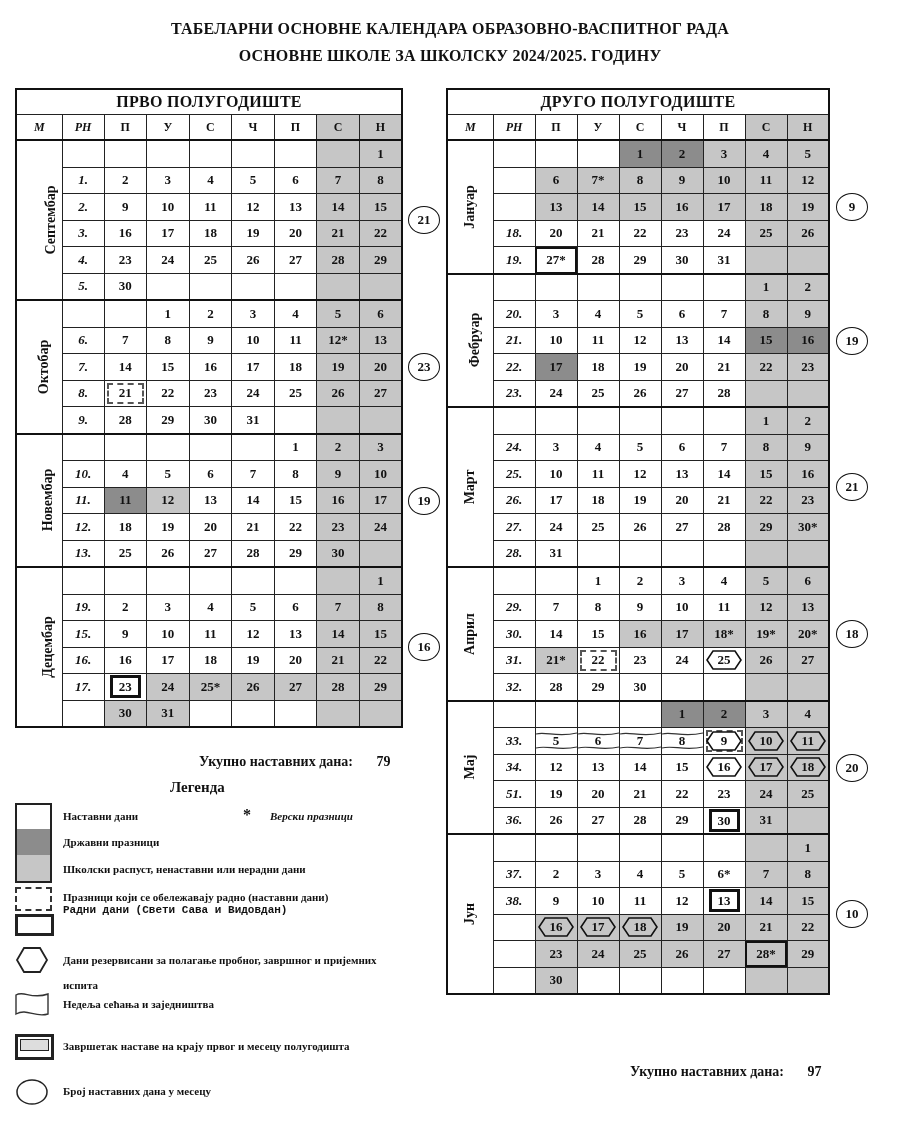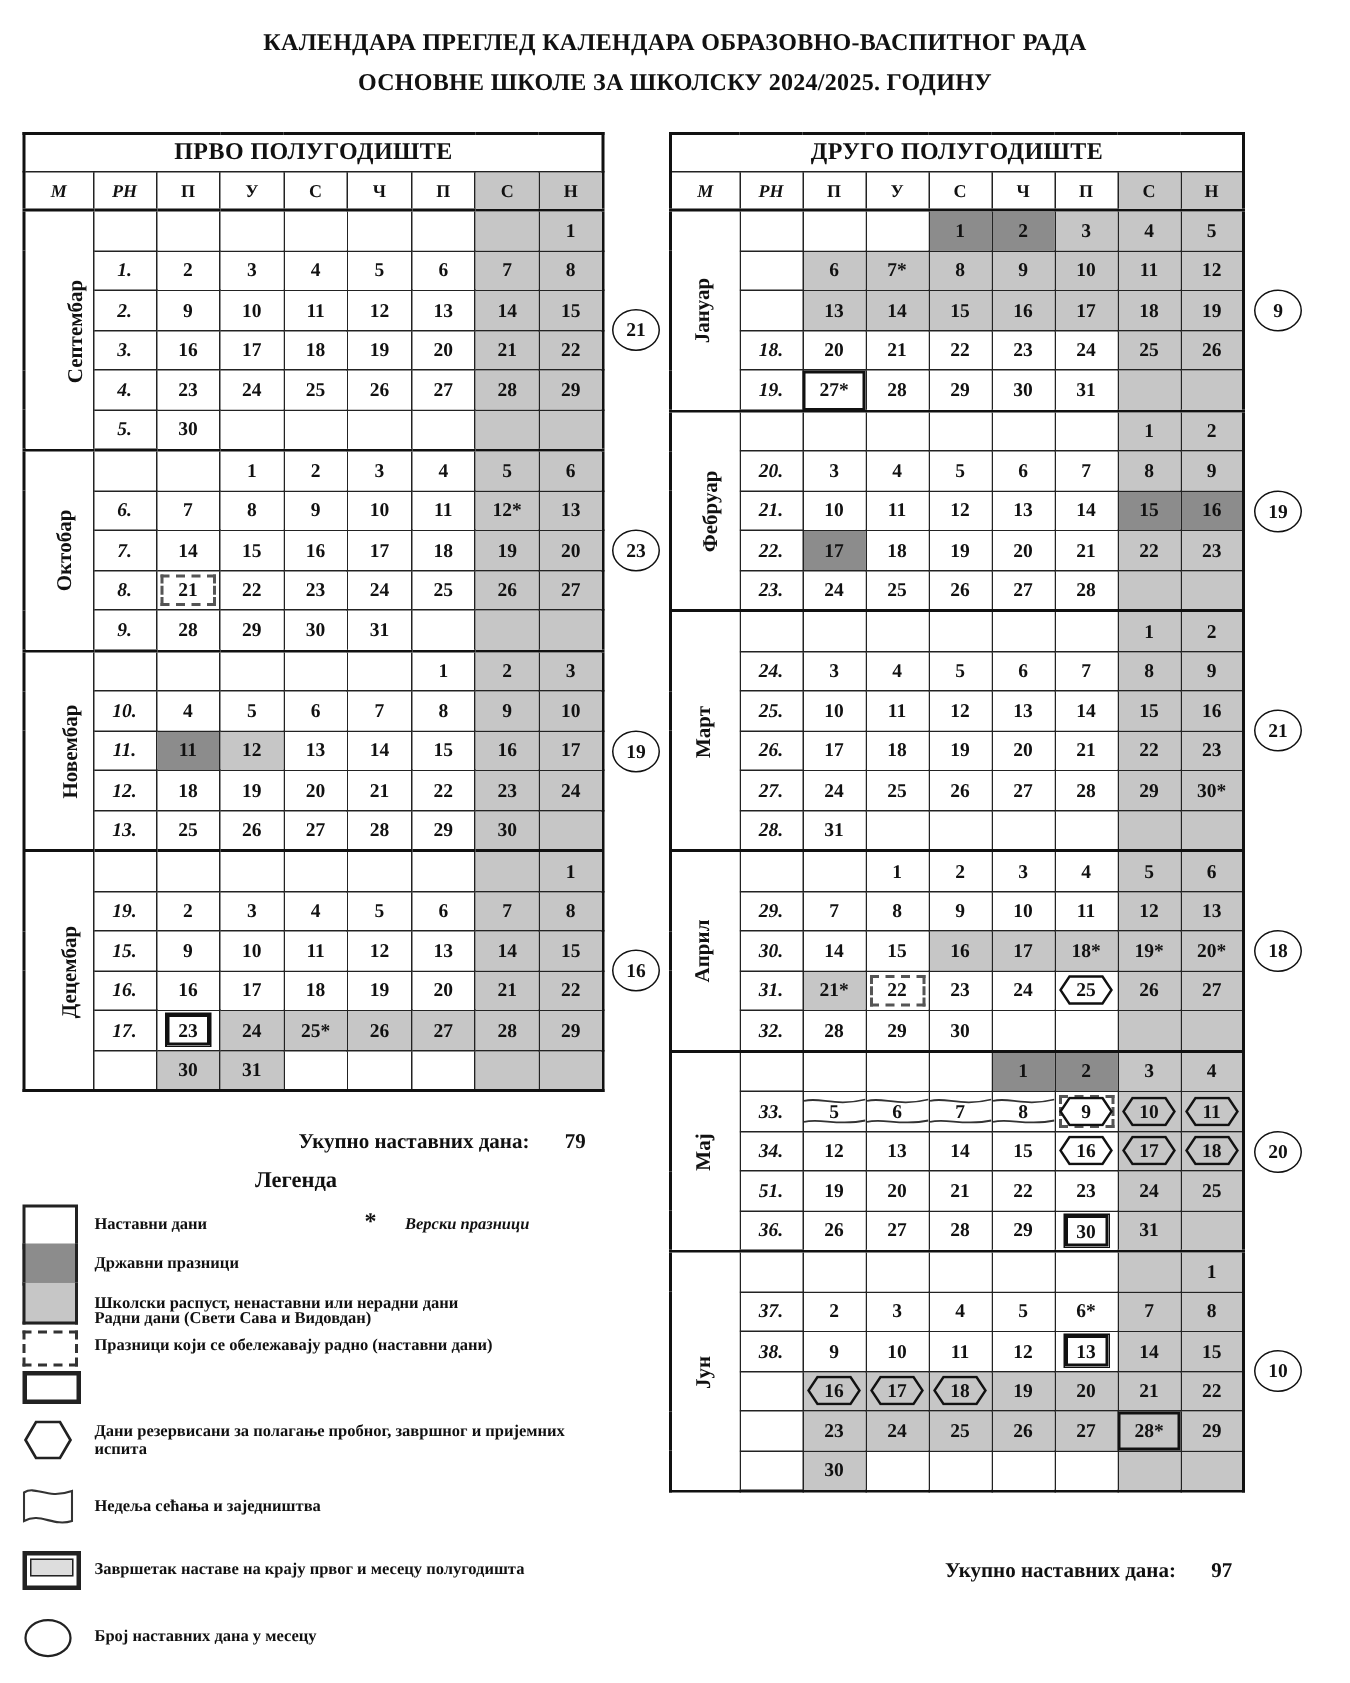--- a/index.html
+++ b/index.html
@@ -26,21 +26,21 @@
   .circle { position:absolute; width:30px; height:26px; border:1.6px solid #111; border-radius:50%;
             text-align:center; line-height:26px; font-weight:bold; font-size:13px; background:#fff; }
   .total { position:absolute; font-weight:bold; font-size:14px; }
   .legend-title { position:absolute; left:170px; top:779px; font-weight:bold; font-size:15px; }
   .leg-sw { position:absolute; left:15px; width:33px; }
   .leg-txt { position:absolute; left:63px; font-weight:bold; font-size:11px; }
 </style>
 </head>
 <body>
 
-<div class="title t1">КАЛЕНДАРА ПРЕГЛЕД КАЛЕНДАРА ОБРАЗОВНО-ВАСПИТНОГ РАДА</div>
+<div class="title t1">ТАБЕЛАРНИ ОСНОВНЕ КАЛЕНДАРА ОБРАЗОВНО-ВАСПИТНОГ РАДА</div>
 <div class="title t2">ОСНОВНЕ ШКОЛЕ ЗА ШКОЛСКУ 2024/2025. ГОДИНУ</div>
 
 <table class="cal" id="tbl-first" style="left:15px; top:88px; width:388px;">
   <colgroup>
       <col style="width:46px">
       <col style="width:42px">
       <col>
       <col>
       <col>
       <col>
@@ -694,21 +694,21 @@
     <div class="circle" style="left: 836px; top: 473px;">21</div>
     <div class="circle" style="left: 836px; top: 620px;">18</div>
     <div class="circle" style="left: 836px; top: 753.5px;">20</div>
     <div class="circle" style="left: 836px; top: 900px;">10</div>
   </div>
 
 <div class="total" style="left:199px; top:754px;">
   <span>Укупно наставних дана:</span>
   <span style="margin-left:20px">79</span>
 </div>
-<div class="total" style="left:630px; top:1040px;">
+<div class="total" style="left:630px; top:1064px;">
   <span>Укупно наставних дана:</span>
   <span style="margin-left:20px">97</span>
 </div>
 
 <div class="legend-title">Легенда</div>
 
 <div class="leg-sw" style="top:803px; height:26px; background:#fff; border:2px solid #222;"></div>
 <div class="leg-sw" style="top:829px; height:26px; background:#8c8c8c; border:2px solid #222; border-top:none;"></div>
 <div class="leg-sw" style="top:855px; height:26px; background:#c6c6c6; border:2px solid #222; border-top:none;"></div>
 <div class="leg-sw" style="top:887px; height:20px; border:2px dashed #333;"></div>
@@ -731,17 +731,17 @@
       <ellipse cx="17" cy="14" rx="15" ry="12" fill="none" stroke="#222" stroke-width="1.5"></ellipse>
     </svg>
 </div>
 
 <div class="leg-txt" style="top:810px;">Наставни дани</div>
 <div class="leg-txt" style="left:243px; top:806px; font-size:16px;">*</div>
 <div class="leg-txt" style="left:270px; top:810px;font-style:italic;">Верски празници</div>
 <div class="leg-txt" style="top:836px;">Државни празници</div>
 <div class="leg-txt" style="top:863px;">Школски распуст, ненаставни или нерадни дани</div>
 <div class="leg-txt" style="top:891px;">Празници који се обележавају радно (наставни дани)</div>
-<div class="leg-txt" style="top:873px;">Радни дани (Свети Сава и Видовдан)</div>
-<div class="leg-txt" style="top:948px; width:330px; line-height:12px;">Дани резервисани за полагање пробног, завршног и пријемних испита</div>
+<div class="leg-txt" style="top:904px;font-family:Liberation Mono, monospace;">Радни дани (Свети Сава и Видовдан)</div>
+<div class="leg-txt" style="top:948px; width:330px; line-height:25px;">Дани резервисани за полагање пробног, завршног и пријемних испита</div>
 <div class="leg-txt" style="top:998px;">Недеља сећања и заједништва</div>
 <div class="leg-txt" style="top:1040px;">Завршетак наставе на крају првог и месецу полугодишта</div>
 <div class="leg-txt" style="top:1085px;">Број наставних дана у месецу</div>
 
 </body></html>

